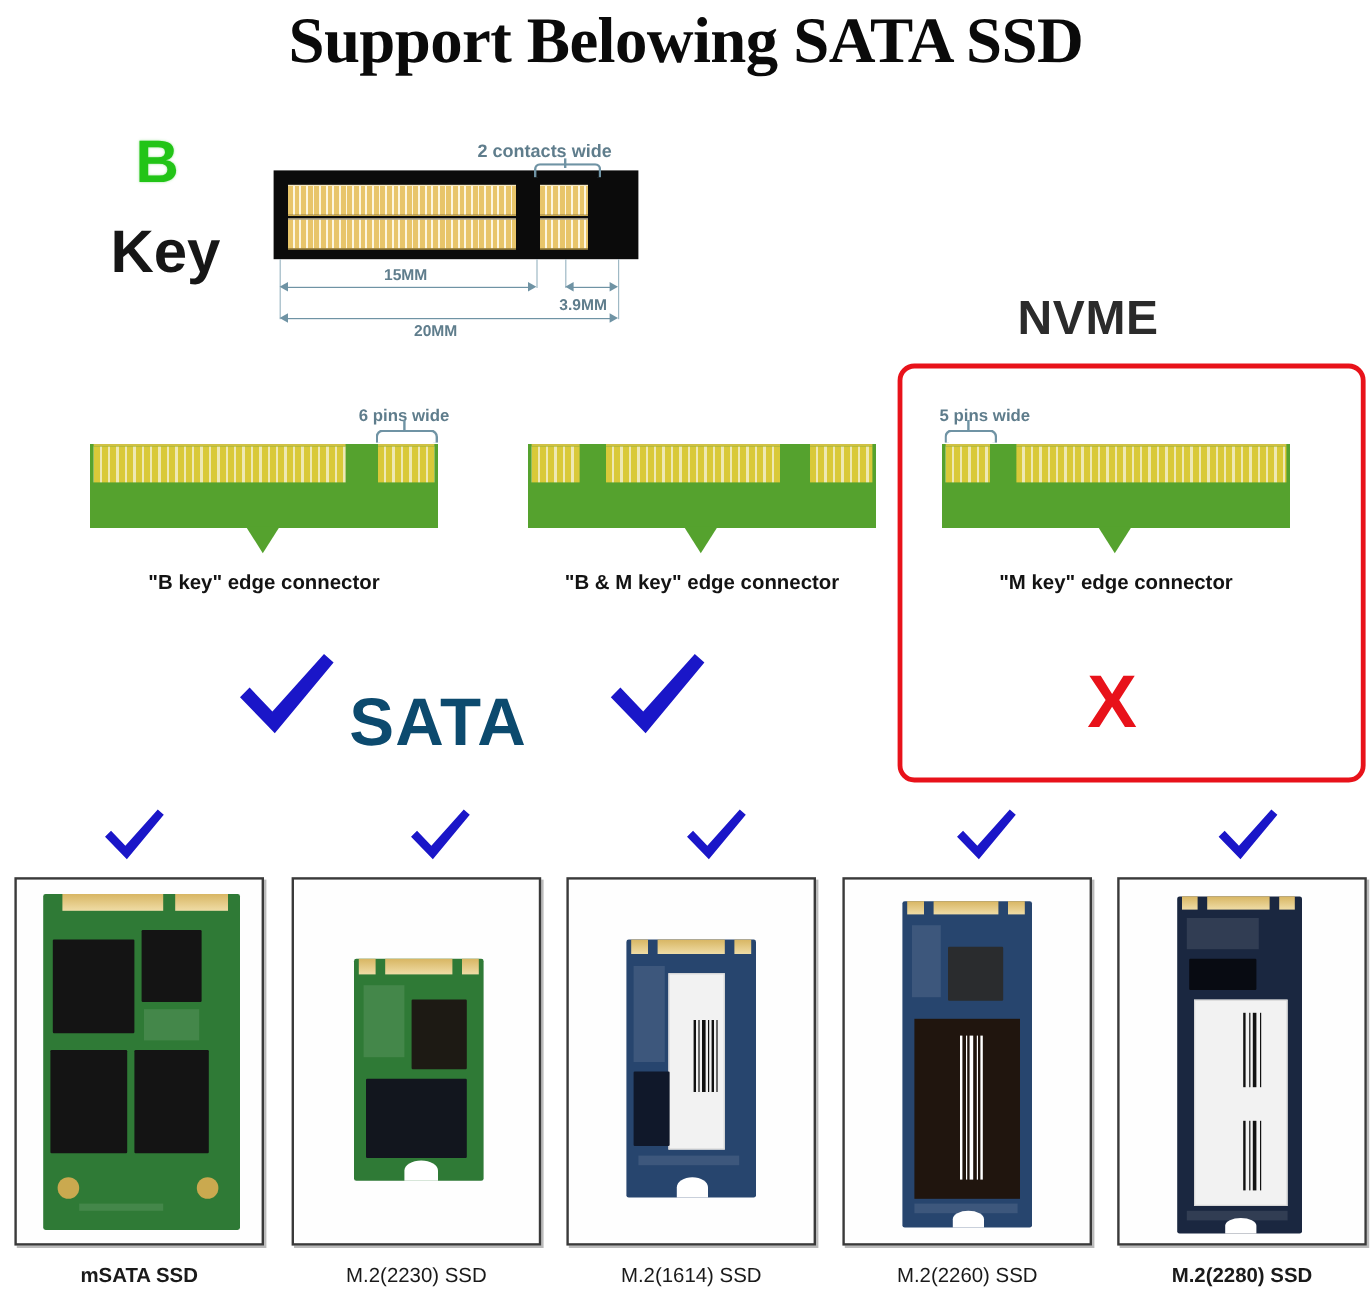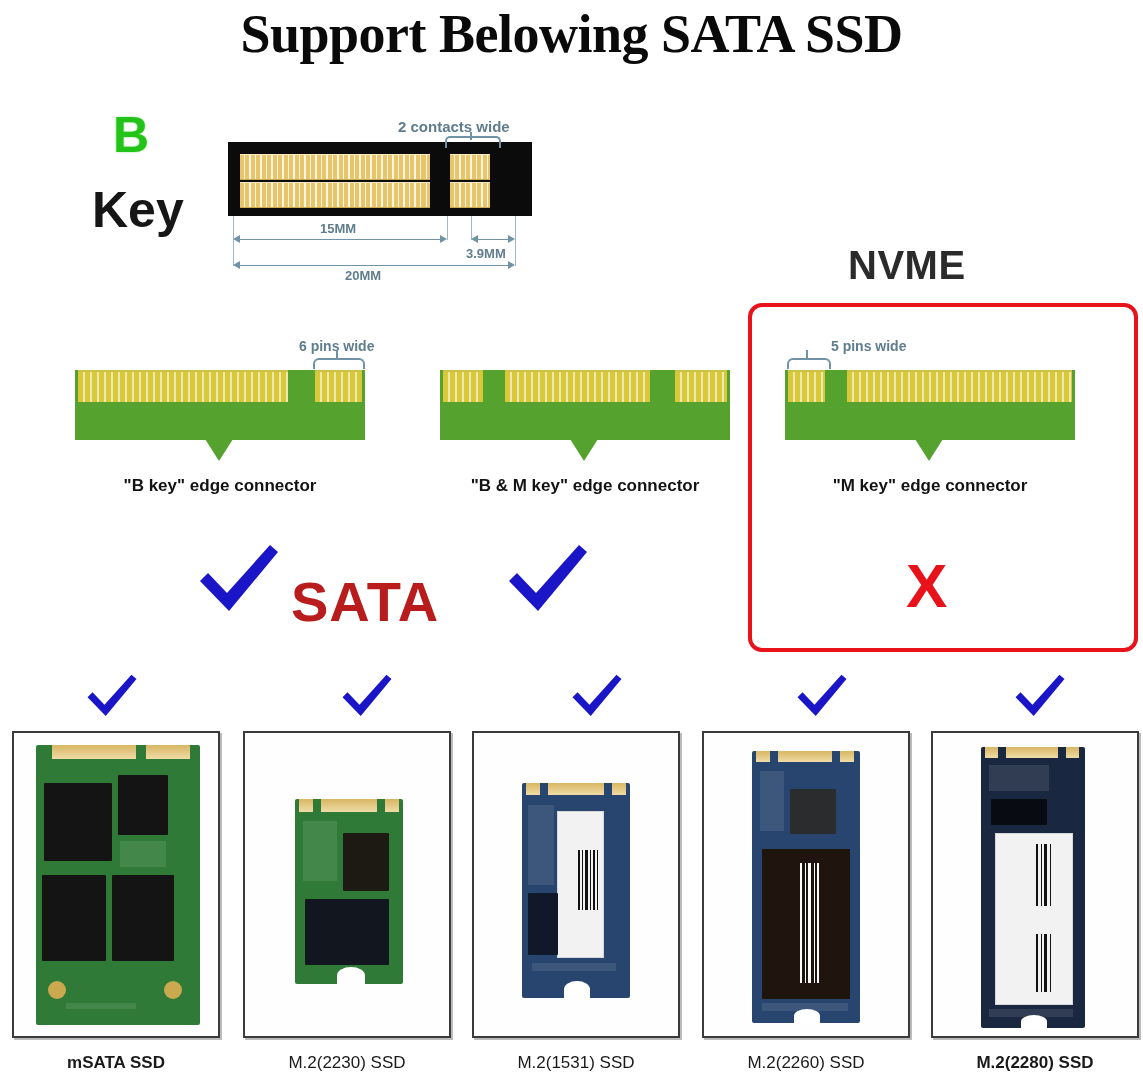--- a/index.html
+++ b/index.html
@@ -116,21 +116,21 @@
     position:absolute;border:2px solid #6f93a4;border-bottom:none;
     border-radius:6px 6px 0 0;height:9px;
   }
   .bracestem{position:absolute;width:2px;height:9px;background:#6f93a4;}
 
   
   .check{position:absolute;}
   .check svg{display:block;}
   #sata-word{
     position:absolute;left:291px;top:569px;
-    font-size:56px;font-weight:bold;color:#b91c1c;letter-spacing:1px;
+    font-size:56px;font-weight:bold;color:#0c4a6e;letter-spacing:1px;
     font-family:"Liberation Sans","DejaVu Sans",sans-serif;
   }
   #xmark{
     position:absolute;left:906px;top:555px;
     font-size:62px;font-weight:bold;color:#e8121a;line-height:62px;
   }
 
   
   .prodbox{
     position:absolute;top:731px;width:208px;height:307px;
@@ -224,21 +224,21 @@
   <div class="pins" style="left:235px;width:52px;"></div>
   <div class="notchmark" style="left:130px;top:69px;"></div>
   <div class="connlabel" style="left:0;top:106px;">"B &amp; M key" edge connector</div>
 </div>
 
 <div class="conn" style="left:785px;top:370px;width:290px;height:130px;">
   <div class="pcb" style="left:0;top:0;width:290px;height:70px;"></div>
   <div class="pins" style="left:3px;width:37px;"></div>
   <div class="pins" style="left:62px;width:225px;"></div>
   <div class="notchmark" style="left:130px;top:69px;"></div>
-  <div class="pinswide" style="left:-2px;top:-32px;margin-left:48px;">5 pins wide</div>
+  <div class="pinswide" style="left:-2px;top:-32px;">5 pins wide</div>
   <div class="brace" style="left:2px;top:-12px;width:40px;"></div>
   <div class="bracestem" style="left:21px;top:-20px;"></div>
   <div class="connlabel" style="left:0;top:106px;">"M key" edge connector</div>
 </div>
 
 <div class="check" style="left:196px;top:541px;">
   <svg width="86" height="76" viewBox="0 0 86 76" aria-hidden="true">
     <path d="M4 40 L12 32 L31 52 L74 4 L82 11 L33 70 Z" fill="#1a16c8"></path>
   </svg>
 </div>
@@ -320,21 +320,21 @@
       <div class="bar" style="left:32px;top:38px;width:1px;height:60px;"></div>
       <div class="bar" style="left:35px;top:38px;width:2px;height:60px;"></div>
       <div class="bar" style="left:39px;top:38px;width:1px;height:60px;"></div>
     </div>
     <div class="chip-d" style="left:6px;top:110px;width:30px;height:62px;"></div>
     <div class="trace" style="left:6px;top:22px;width:26px;height:80px;"></div>
     <div class="trace" style="left:10px;top:180px;width:84px;height:8px;"></div>
     <div class="notchsemi" style="left:42px;top:198px;width:26px;height:17px;"></div>
   </div>
 </div>
-<div class="prodlabel" style="left:472px;">M.2(1531) SSD</div>
+<div class="prodlabel" style="left:472px;">M.2(1614) SSD</div>
 
 <div class="prodbox" style="left:702px;">
   <div class="ssd ssd-blue" style="left:48px;top:18px;width:108px;height:272px;">
     <div class="goldpad" style="left:4px;top:0;width:14px;height:11px;"></div>
     <div class="goldpad" style="left:26px;top:0;width:54px;height:11px;"></div>
     <div class="goldpad" style="left:88px;top:0;width:14px;height:11px;"></div>
     <div class="chip" style="left:38px;top:38px;width:46px;height:45px;background:#2a2c2e;"></div>
     <div class="dlabel" style="left:10px;top:98px;width:88px;height:150px;">
       <div class="barw" style="left:38px;top:14px;width:2px;height:120px;"></div>
       <div class="barw" style="left:43px;top:14px;width:1px;height:120px;"></div>

